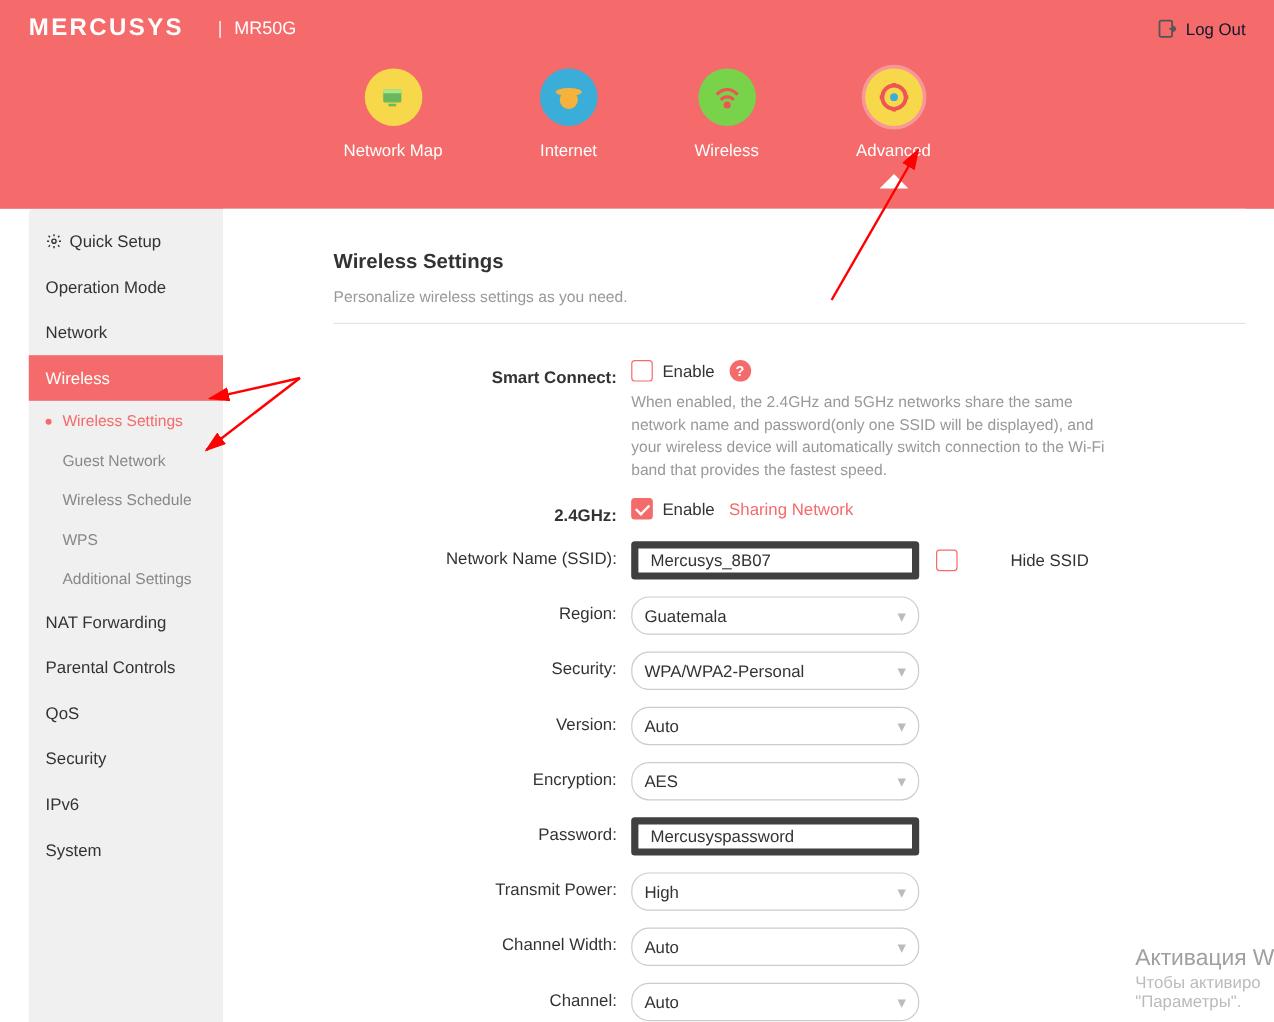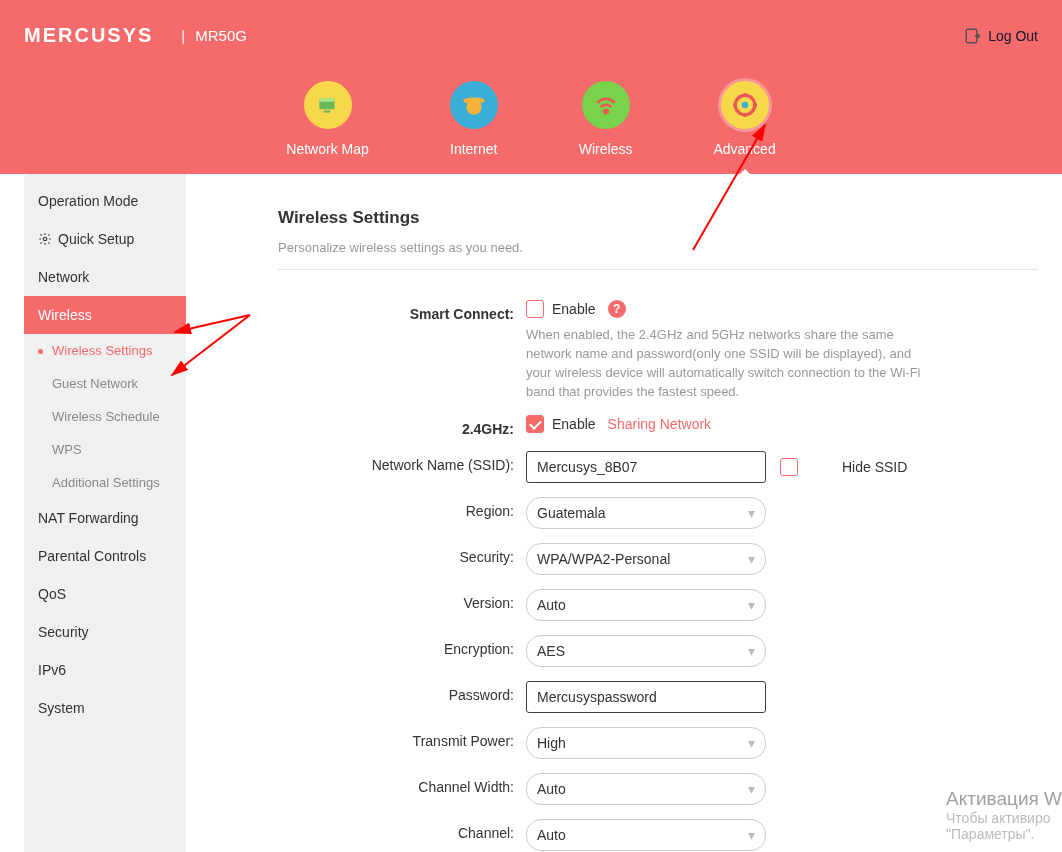--- a/index.html
+++ b/index.html
@@ -1,19 +1,19 @@
 <!DOCTYPE html>
 <html><head>
 <meta charset="utf-8">
 <style>
   * { box-sizing: border-box; margin: 0; padding: 0; font-family: Arial, Helvetica, sans-serif; }
   body { background: #fff; width: 1062px; height: 852px; overflow: hidden; position: relative; }
 
   .header { background: #f56a6a; height: 174px; position: relative; }
-  .topbar { display: flex; align-items: center; padding: 24px 24px; color: #fff; }
+  .topbar { display: flex; align-items: center; padding: 12px 24px; color: #fff; }
   .brand { font-size: 20px; font-weight: 700; letter-spacing: 2px; margin-right: 18px; }
   .brand-sep { font-size: 15px; margin: 0 10px; color: #fff; opacity: .9;}
   .model { font-size: 15px; font-weight: 400; }
   .logout { margin-left: auto; display: flex; align-items: center; cursor: pointer; color: #0f172a; font-size: 14px;}
   .logout svg { margin-right: 6px; }
 
   .navtabs { display: flex; justify-content: center; gap: 81px; margin-top: 10px; }
   .navtab { display: flex; flex-direction: column; align-items: center; cursor: pointer; color: #fff; font-size: 14px; position: relative;}
   .navtab .circle { width: 48px; height: 48px; border-radius: 50%; display: flex; align-items: center; justify-content: center; margin-bottom: 12px;}
   .navtab.active .circle { box-shadow: 0 0 0 3px rgba(255,255,255,0.3);}
@@ -47,21 +47,21 @@
   .form-ctrl { display: flex; align-items: center; flex-wrap:wrap; max-width: 460px;}
   .help-text { font-size: 13px; color: #999; line-height: 1.45; margin-top: 8px; max-width: 400px;}
 
   .checkbox { width: 18px; height: 18px; border: 1.5px solid #f56a6a; border-radius: 3px; display:inline-flex; align-items:center; justify-content:center; cursor:pointer; margin-right: 8px; background:#fff;}
   .checkbox.checked { background: #f56a6a; }
   .checkbox.checked::after { content:''; width:5px;height:9px;border:solid #fff;border-width:0 2px 2px 0; transform:rotate(45deg); margin-top:-2px;}
   .cb-label { font-size: 14px; color: #333; margin-right: 12px;}
   .link { color: #f56a6a; font-size: 14px; cursor:pointer;}
   .help-icon { width:18px;height:18px;border-radius:50%;background:#f56a6a;color:#fff;display:inline-flex;align-items:center;justify-content:center;font-size:12px;font-weight:700;cursor:pointer;}
 
-  .text-input { width: 240px; height: 32px; border: 1px solid #404040; border-radius: 3px; padding: 0 10px; font-size: 14px; color: #333; }
+  .text-input { width: 240px; height: 32px; border: 6px solid #404040; border-radius: 3px; padding: 0 10px; font-size: 14px; color: #333; }
   .select { width: 240px; height: 32px; border: 1px solid #ccc; border-radius: 15px; padding: 6px 10px; font-size: 14px; color: #333; display:flex;align-items:center;justify-content:space-between;cursor:pointer; background:#fff;}
   .select .chev { color:#bbb; }
   .hide-ssid-wrap { margin-left: 14px; display:flex;align-items:center;gap:36px;}
 
   
   .arrow-svg { position:absolute; pointer-events:none; }
 
   .watermark { position: absolute; right: 0; bottom: 10px; color: #bbb; text-align: left; font-size: 14px;}
   .watermark .wm1 { font-size: 19px; color: #a0a0a0; }
 </style>
@@ -127,29 +127,29 @@
       </div>
       <span>Advanced</span>
     </div>
   </div>
 </div>
 
 <div class="body-area">
 
   <div class="sidebar">
     <div class="side-item">
-        <span>Operation Mode</span>
-      </div>
-    <div class="side-item">
       <svg class="side-gear" width="14" height="14" viewBox="0 0 24 24" fill="none" stroke="#333" stroke-width="2">
           <circle cx="12" cy="12" r="3"></circle>
           <path d="M12 2v3M12 19v3M4.2 4.2l2.1 2.1M17.7 17.7l2.1 2.1M2 12h3M19 12h3M4.2 19.8l2.1-2.1M17.7 6.3l2.1-2.1"></path>
         </svg>
       <span>Quick Setup</span>
     </div>
+    <div class="side-item">
+        <span>Operation Mode</span>
+      </div>
     <div class="side-item">
         <span>Network</span>
       </div>
     <div class="side-item active-red">
         <span>Wireless</span>
       </div>
     <div class="sub-item active"><span>Wireless Settings</span></div>
     <div class="sub-item"><span>Guest Network</span></div>
     <div class="sub-item"><span>Wireless Schedule</span></div>
     <div class="sub-item"><span>WPS</span></div>

